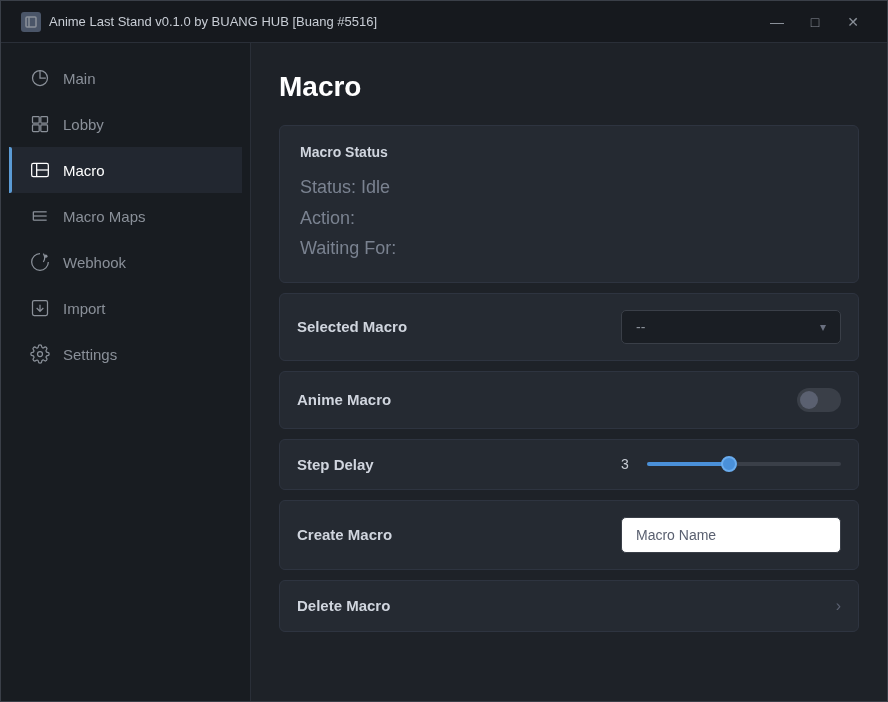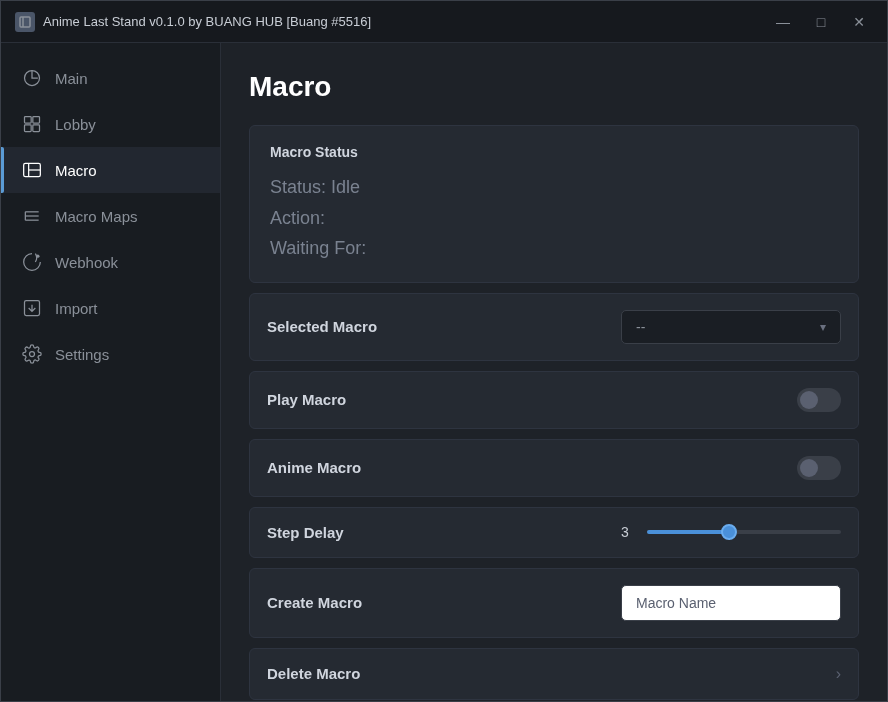--- a/index.html
+++ b/index.html
@@ -21,21 +21,21 @@
       display: flex;
       flex-direction: column;
     }
 
     .title-bar {
       background: #16191e;
       height: 42px;
       display: flex;
       align-items: center;
       justify-content: space-between;
-      padding: 0 14px;
+      padding: 0 20px;
       border-bottom: 1px solid #2a2f38;
       flex-shrink: 0;
     }
 
     .title-bar-left {
       display: flex;
       align-items: center;
       gap: 8px;
     }
 
@@ -75,25 +75,25 @@
     }
 
     .app-body {
       display: flex;
       flex: 1;
       overflow: hidden;
     }
 
     
     .sidebar {
-      width: 220px;
+      width: 250px;
       background: #181c21;
       border-right: 1px solid #2a2f38;
       flex-shrink: 0;
-      padding: 12px 0;
+      padding: 12px 8px;
     }
 
     .sidebar-item {
       display: flex;
       align-items: center;
       gap: 12px;
       padding: 12px 20px;
       cursor: pointer;
       color: #8a9099;
       font-size: 15px;
@@ -421,24 +421,20 @@
       </div>
 
       <div class="section-row">
         <span class="section-label">Selected Macro</span>
         <div class="dropdown">
           <span>--</span>
           <span class="dropdown-chevron">▾</span>
         </div>
       </div>
 
-      <div class="section-row">
-        <span class="section-label">Play Macro</span>
-        <div class="toggle"></div>
-      </div>
 
       <div class="section-row">
         <span class="section-label">Anime Macro</span>
         <div class="toggle"></div>
       </div>
 
       <div class="section-row">
         <span class="section-label">Step Delay</span>
         <div class="slider-container">
           <span class="slider-value">3</span>

